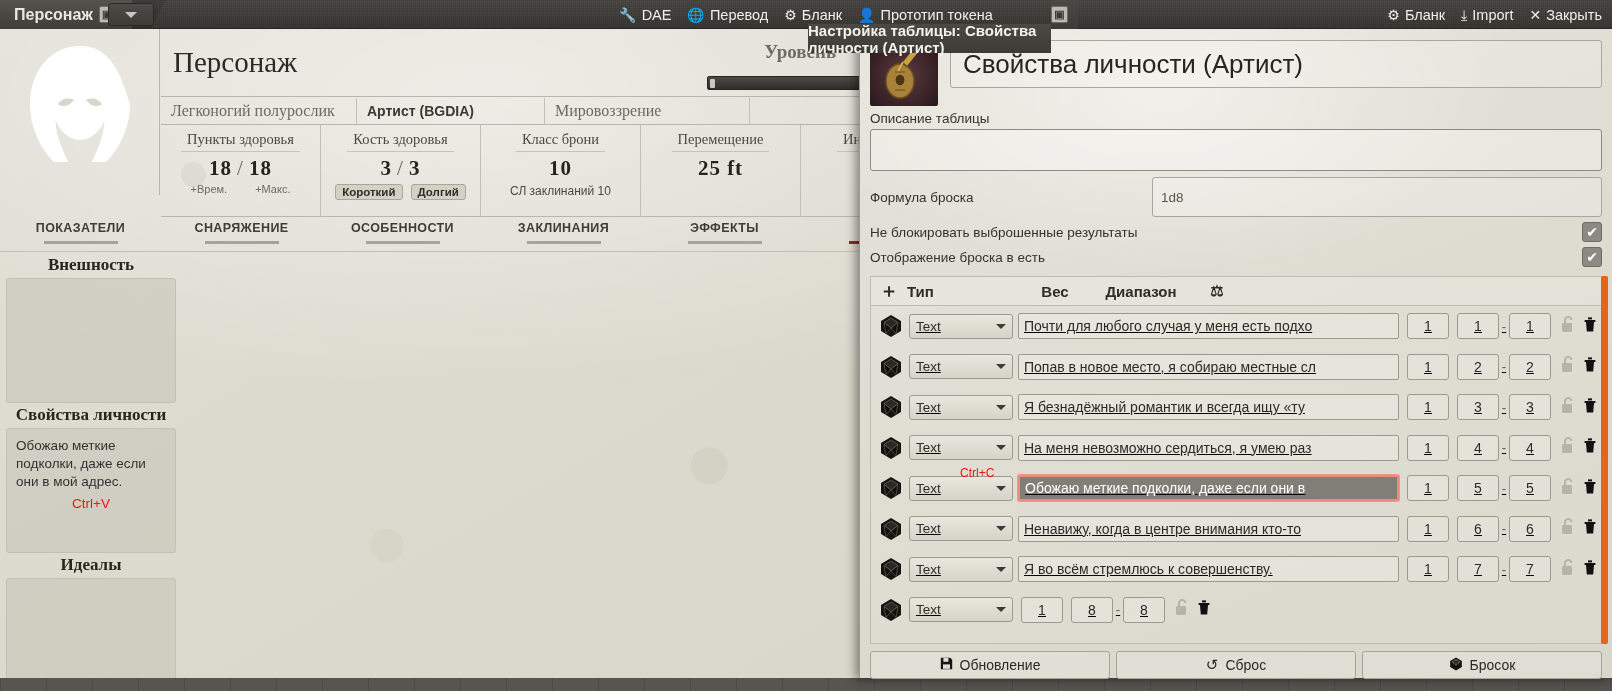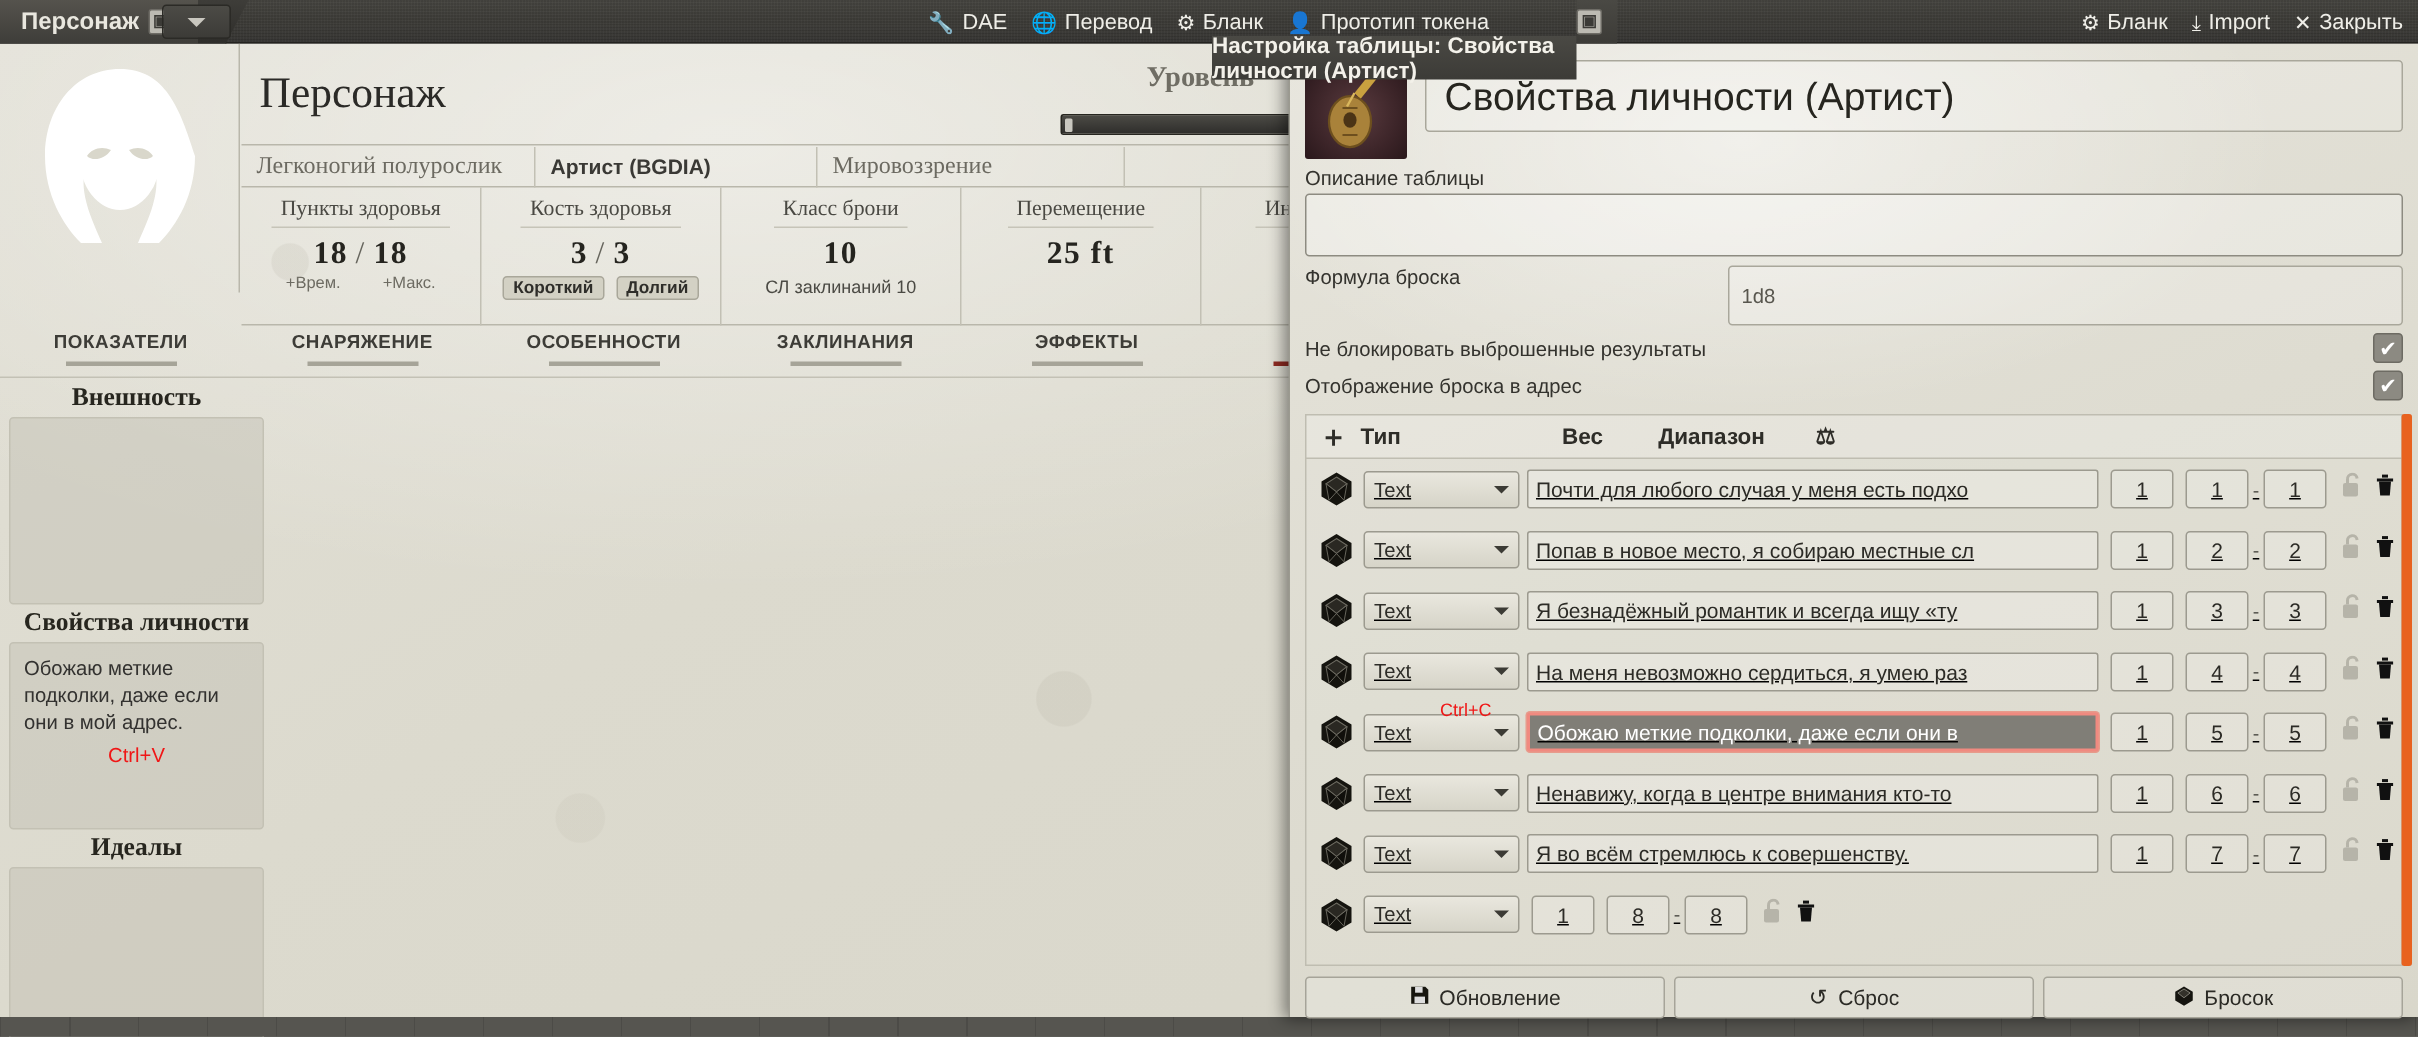--- a/index.html
+++ b/index.html
@@ -209,21 +209,21 @@
     background: rgba(255,255,255,.18);
     border:1px solid #a9a79b; border-radius:3px;
     display:flex; align-items:center; padding:0 12px;
     font-size:26px; color:#26251f;
   }
   .lbl{ font-size:13.5px; color:#34332e; padding:5px 0 3px 10px; }
   .desc-field{
     margin:0 10px; height:42px; background:rgba(255,255,255,.30);
     border:1px solid #8d8b81; border-radius:3px;
   }
-  .formula-row{ display:flex; padding:6px 10px 0 10px; gap:10px;}
+  .formula-row{ display:flex; align-items:center; padding:6px 10px 0 10px; gap:10px;}
   .formula-row .k{ font-size:13.5px; color:#34332e; width:272px;}
   .formula-field{
     flex:1; height:40px; background:rgba(255,255,255,.22);
     border:1px solid #a9a79b; border-radius:3px;
     display:flex;align-items:center; padding:0 8px; font-size:13.5px; color:#58564e;
   }
   .chk-row{ display:flex; align-items:center; justify-content:space-between; padding:5px 10px 0 10px;}
   .chk-row .k{ font-size:13.5px; color:#34332e;}
   .chk{
     width:20px;height:20px;background:#8c8a82;border:1px solid #6d6b63;border-radius:3px;
@@ -423,21 +423,21 @@
     <div class="formula-row">
       <div class="k">Формула броска</div>
       <div class="formula-field">1d8</div>
     </div>
 
     <div class="chk-row">
       <div class="k">Не блокировать выброшенные результаты</div>
       <div class="chk">✔</div>
     </div>
     <div class="chk-row">
-      <div class="k">Отображение броска в адрес</div>
+      <div class="k">Отображение броска в есть</div>
       <div class="chk">✔</div>
     </div>
 
     <div class="tbl-wrap">
       <div class="tbl-head">
         <div class="th-plus" style="font-size:19px">＋</div>
         <div class="th-type">Тип</div>
         <div class="th-weight">Вес</div>
         <div class="th-range">Диапазон</div>
         <div class="th-sc">⚖</div>

